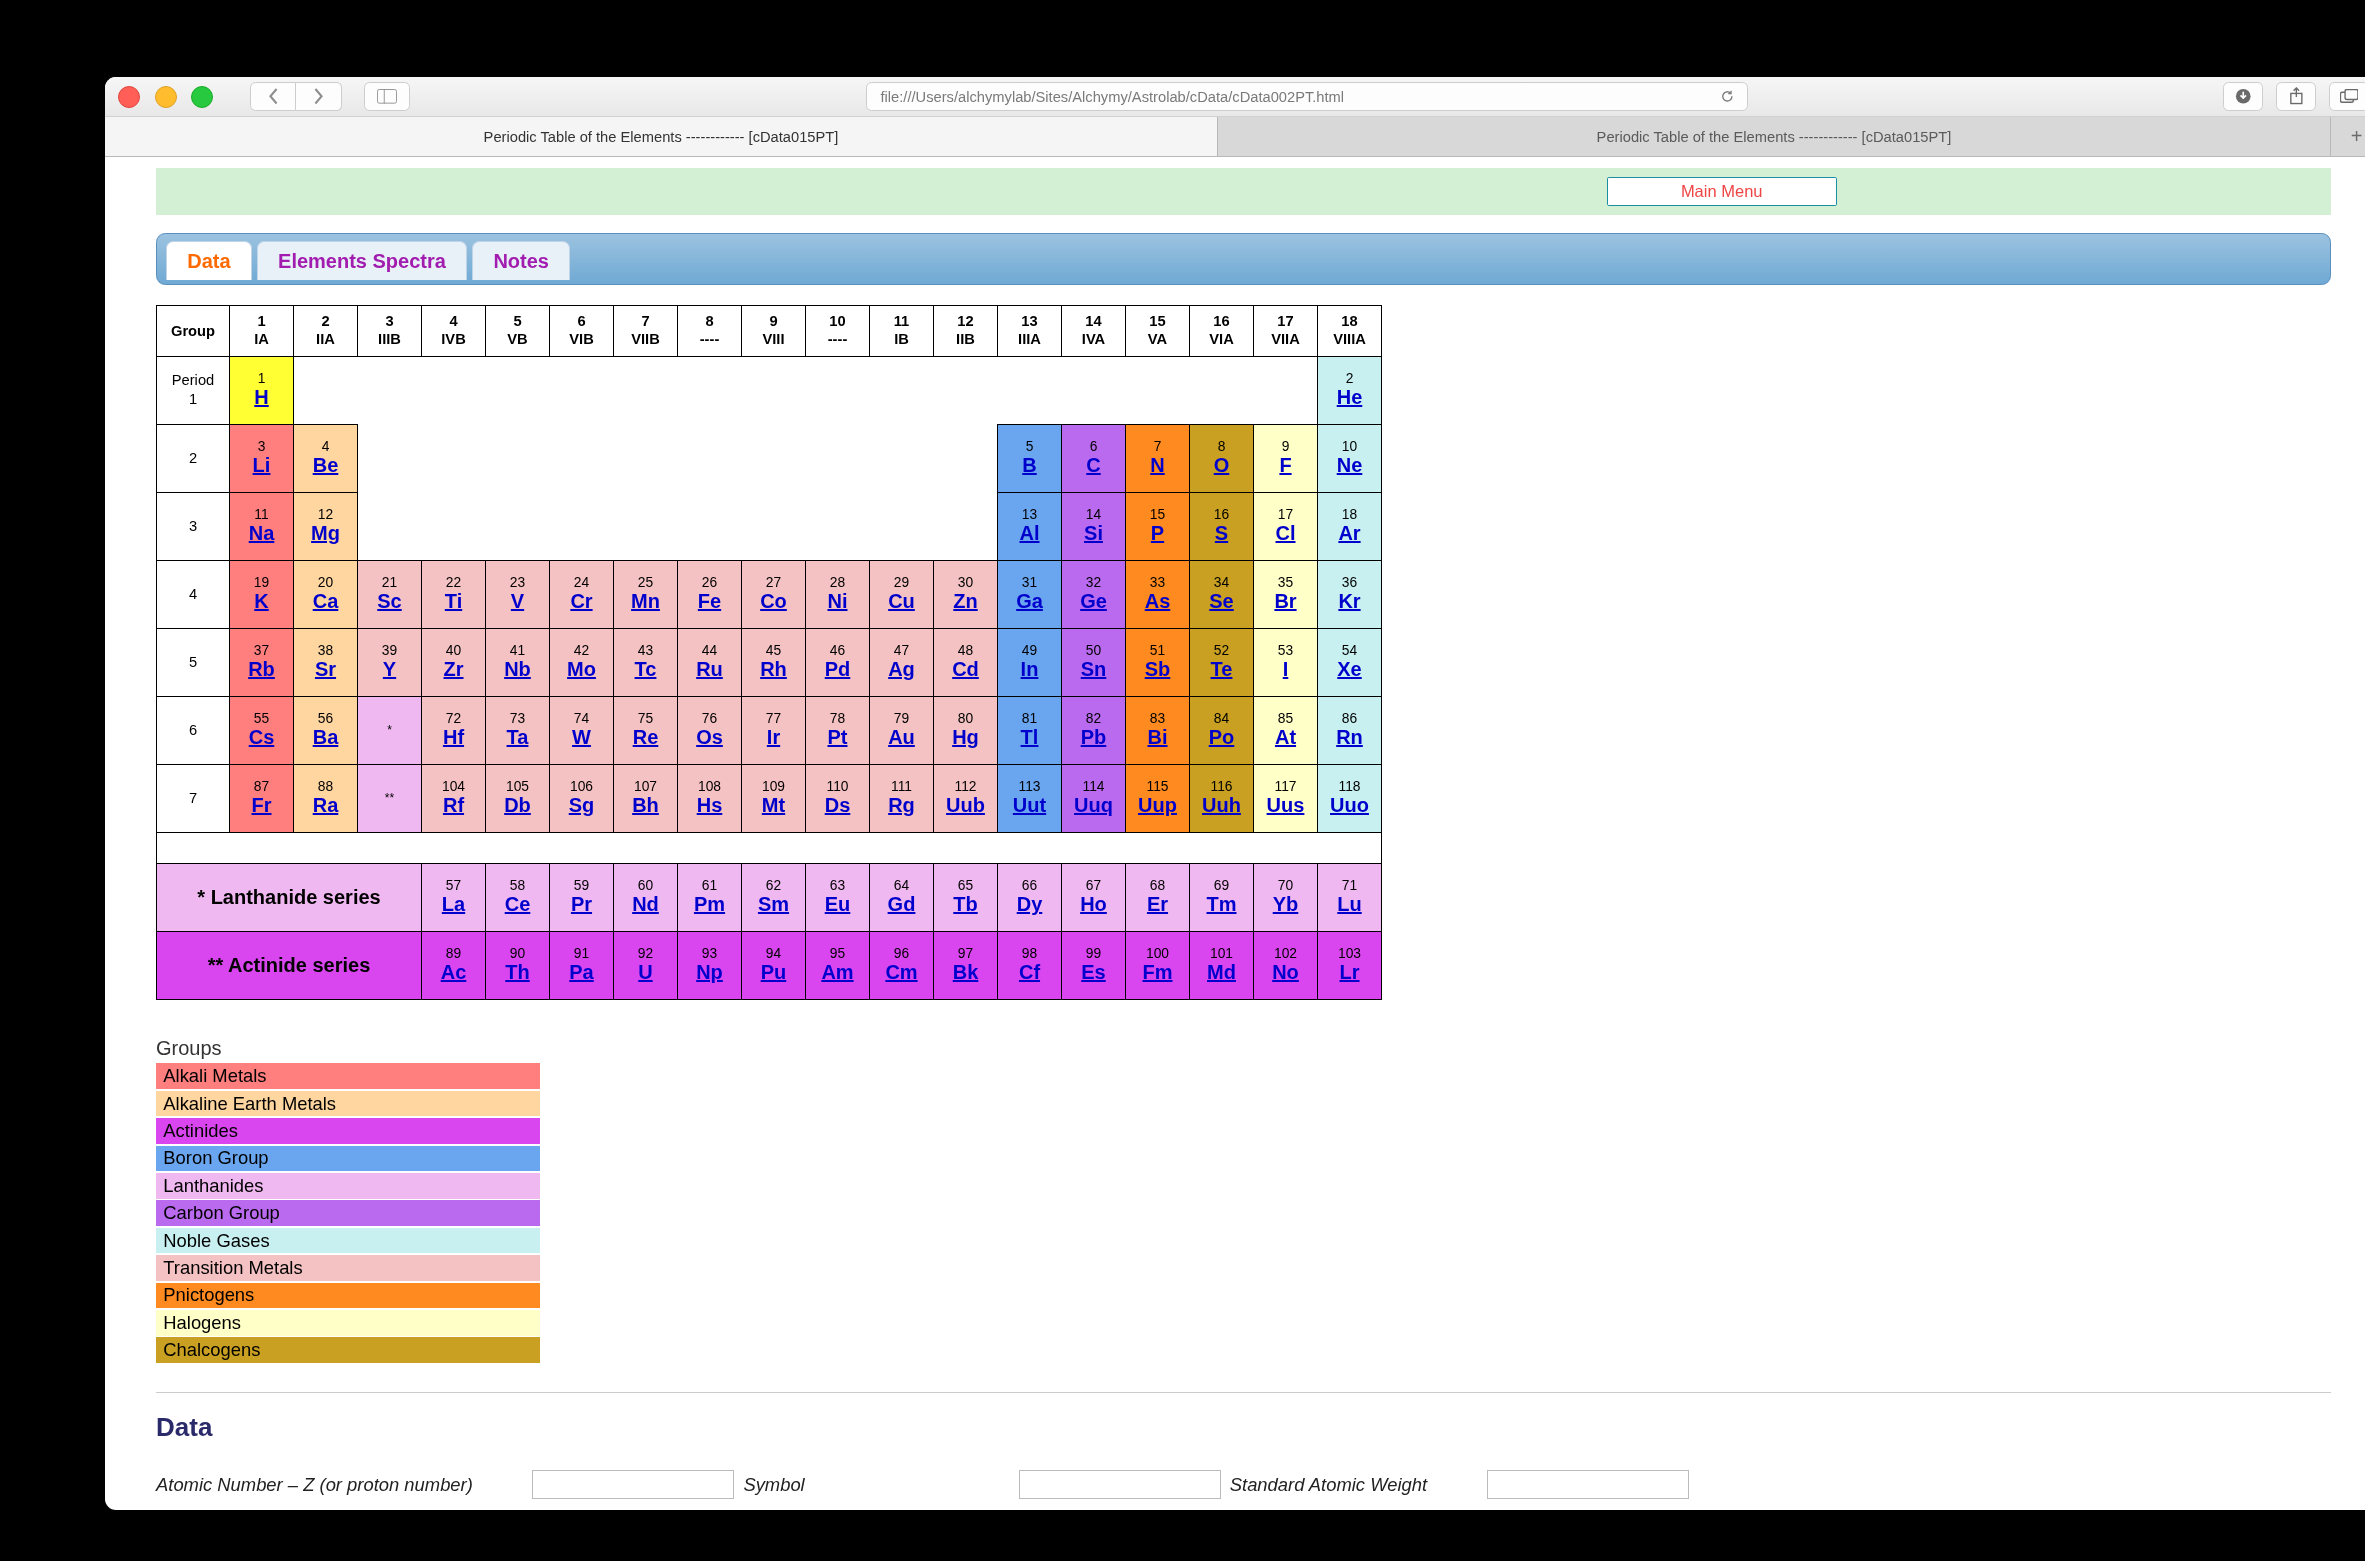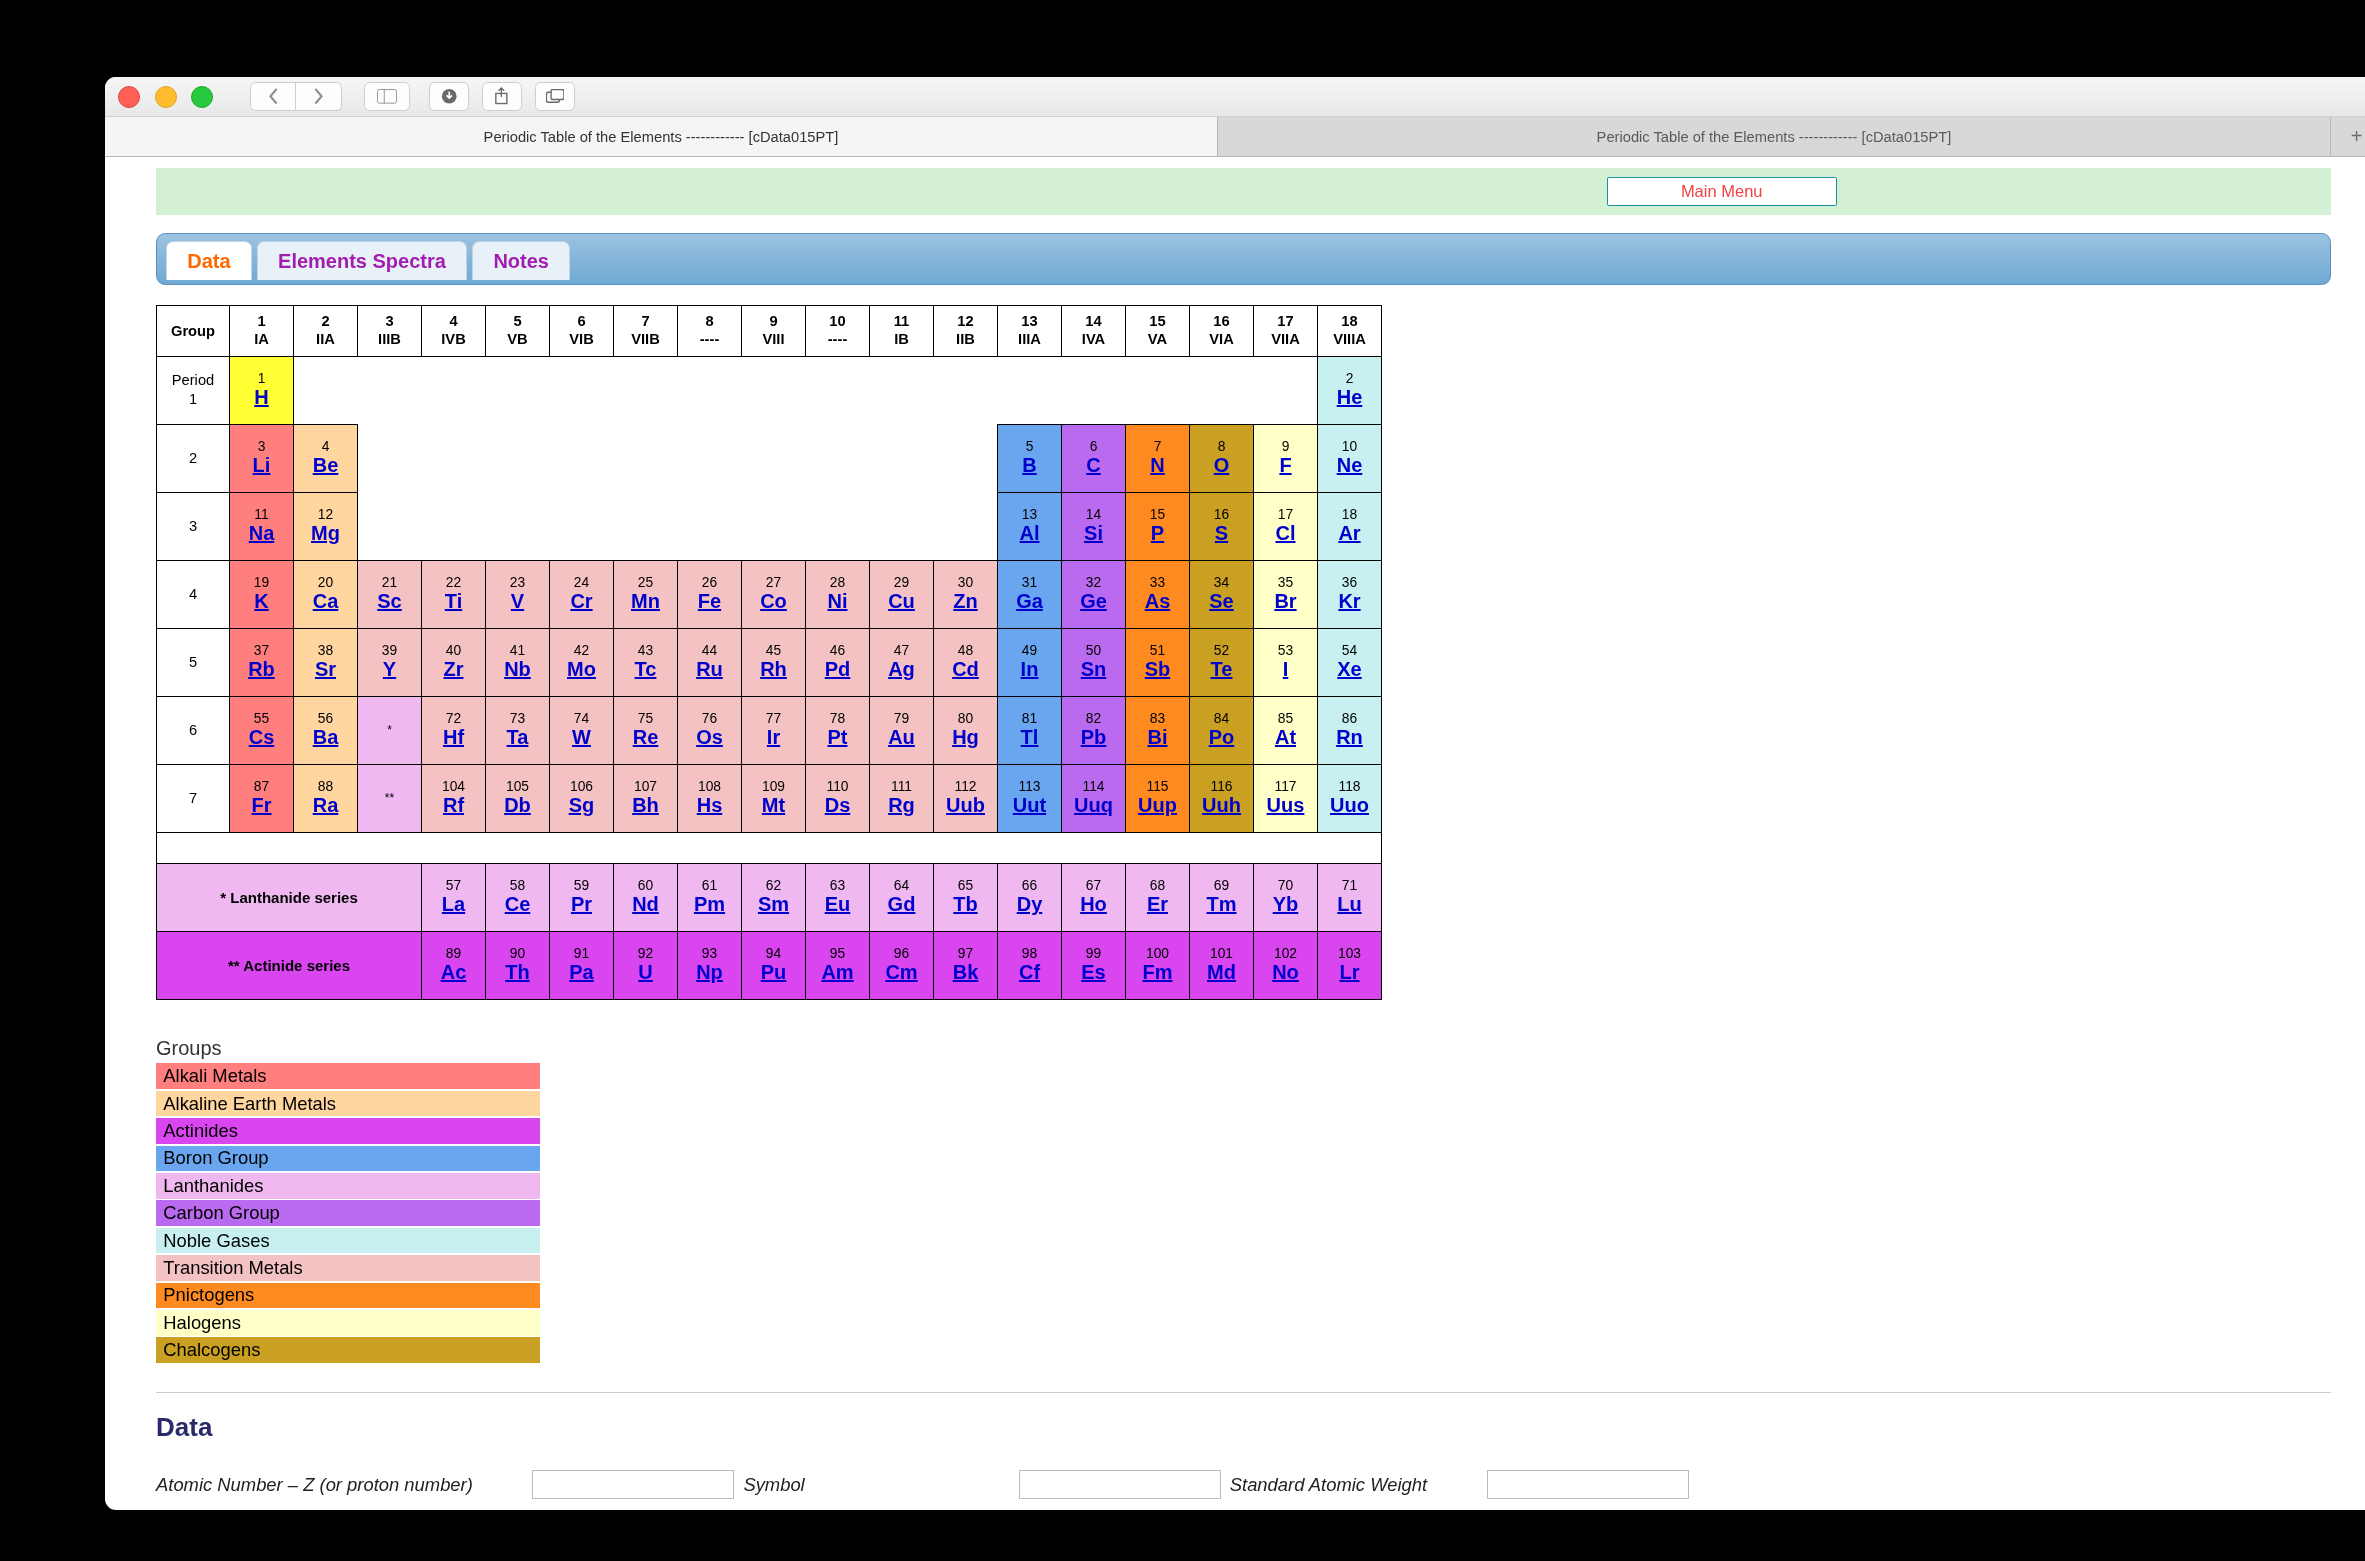--- a/index.html
+++ b/index.html
@@ -38,21 +38,21 @@
   .ghdr { width:64px; height:51px; font-size:14.7px; line-height:1.2; }
   .ghdr .gn { display:block; }
   .ghdr .gr { display:block; }
   .corner { width:73px; font-size:14.7px; }
   .pcell { width:73px; height:68px; font-size:14.7px; line-height:1.3; }
   .ecell { width:64px; height:68px; padding:3.7px 0; }
   .ecell .num { font-size:13.8px; display:block; }
   .ecell .sym { font-size:20px; font-weight:700; text-decoration:underline; color:#0000cc; display:block; }
   .noborder { border:none !important; }
   .spacer-row td { height:31px; }
-  .series-label { font-size:15px; font-weight:700; padding:0 9.2px; }
+  .series-label { font-size:20px; font-weight:700; padding:0 9.2px; }
   .legend { width:384px; }
   .legend h3 { font-size:20px; font-weight:400; color:#333; margin-bottom:3.7px; }
   .legend .lg { font-size:18.4px; padding:1.8px 7.3px; margin-bottom:1.8px; }
   .datasec { margin:27.5px 51px 0 51px; border-top:0.9px solid #ccc; padding-top:18.4px; }
   .datasec h2 { color:#2a2a6a; font-size:26px; margin-bottom:27.5px; }
   .datagrid { display:grid; grid-template-columns: 367px 202px 266px 202px 248px 202px; row-gap:14.7px; column-gap:9.2px; align-items:center; }
   .datagrid label { font-size:18.4px; font-style:italic; color:#222; }
   .datagrid input { height:29px; border:0.9px solid #bbb; width:100%; font-size:14.7px; padding:1.8px 5.5px; }
   .hl { background:#ffff33; padding:1.8px 3.7px; }
   
@@ -93,20 +93,29 @@
               <path d="M2 1 L8 8 L2 15" stroke="#8e8e8e" stroke-width="2" fill="none"></path>
             </svg>
         </div>
       </div>
       <div class="sidebarbtn">
         <svg width="20" height="14.7" viewBox="0 0 22 16">
             <rect x="0.5" y="0.5" width="21" height="15" rx="2" stroke="#8e8e8e" fill="none"></rect>
             <line x1="8" y1="0" x2="8" y2="16" stroke="#8e8e8e"></line>
           </svg>
       </div>
+      <div class="urlbar">
+        <span>file:///Users/alchymylab/Sites/Alchymy/Astrolab/cData/cData002PT.html</span>
+        <span class="reload">
+          <svg width="14.7" height="14.7" viewBox="0 0 16 16">
+              <path d="M13 8a5 5 0 1 1-1.5-3.5" stroke="#7a7a7a" fill="none" stroke-width="1.5"></path>
+              <path d="M12 2v3h-3" stroke="#7a7a7a" fill="none" stroke-width="1.5"></path>
+            </svg>
+        </span>
+      </div>
       <div class="toolicons">
         <div class="toolicon">
           <svg width="16.5" height="16.5" viewBox="0 0 18 18">
               <circle cx="9" cy="9" r="8" fill="#6a6a6a"></circle>
               <path d="M9 4v7M6 8l3 3 3-3" stroke="#fff" stroke-width="1.8" fill="none"></path>
             </svg>
         </div>
         <div class="toolicon">
           <svg width="14.7" height="18.4" viewBox="0 0 16 20">
               <rect x="2" y="7" width="12" height="11" stroke="#6a6a6a" fill="none" stroke-width="1.5"></rect>

